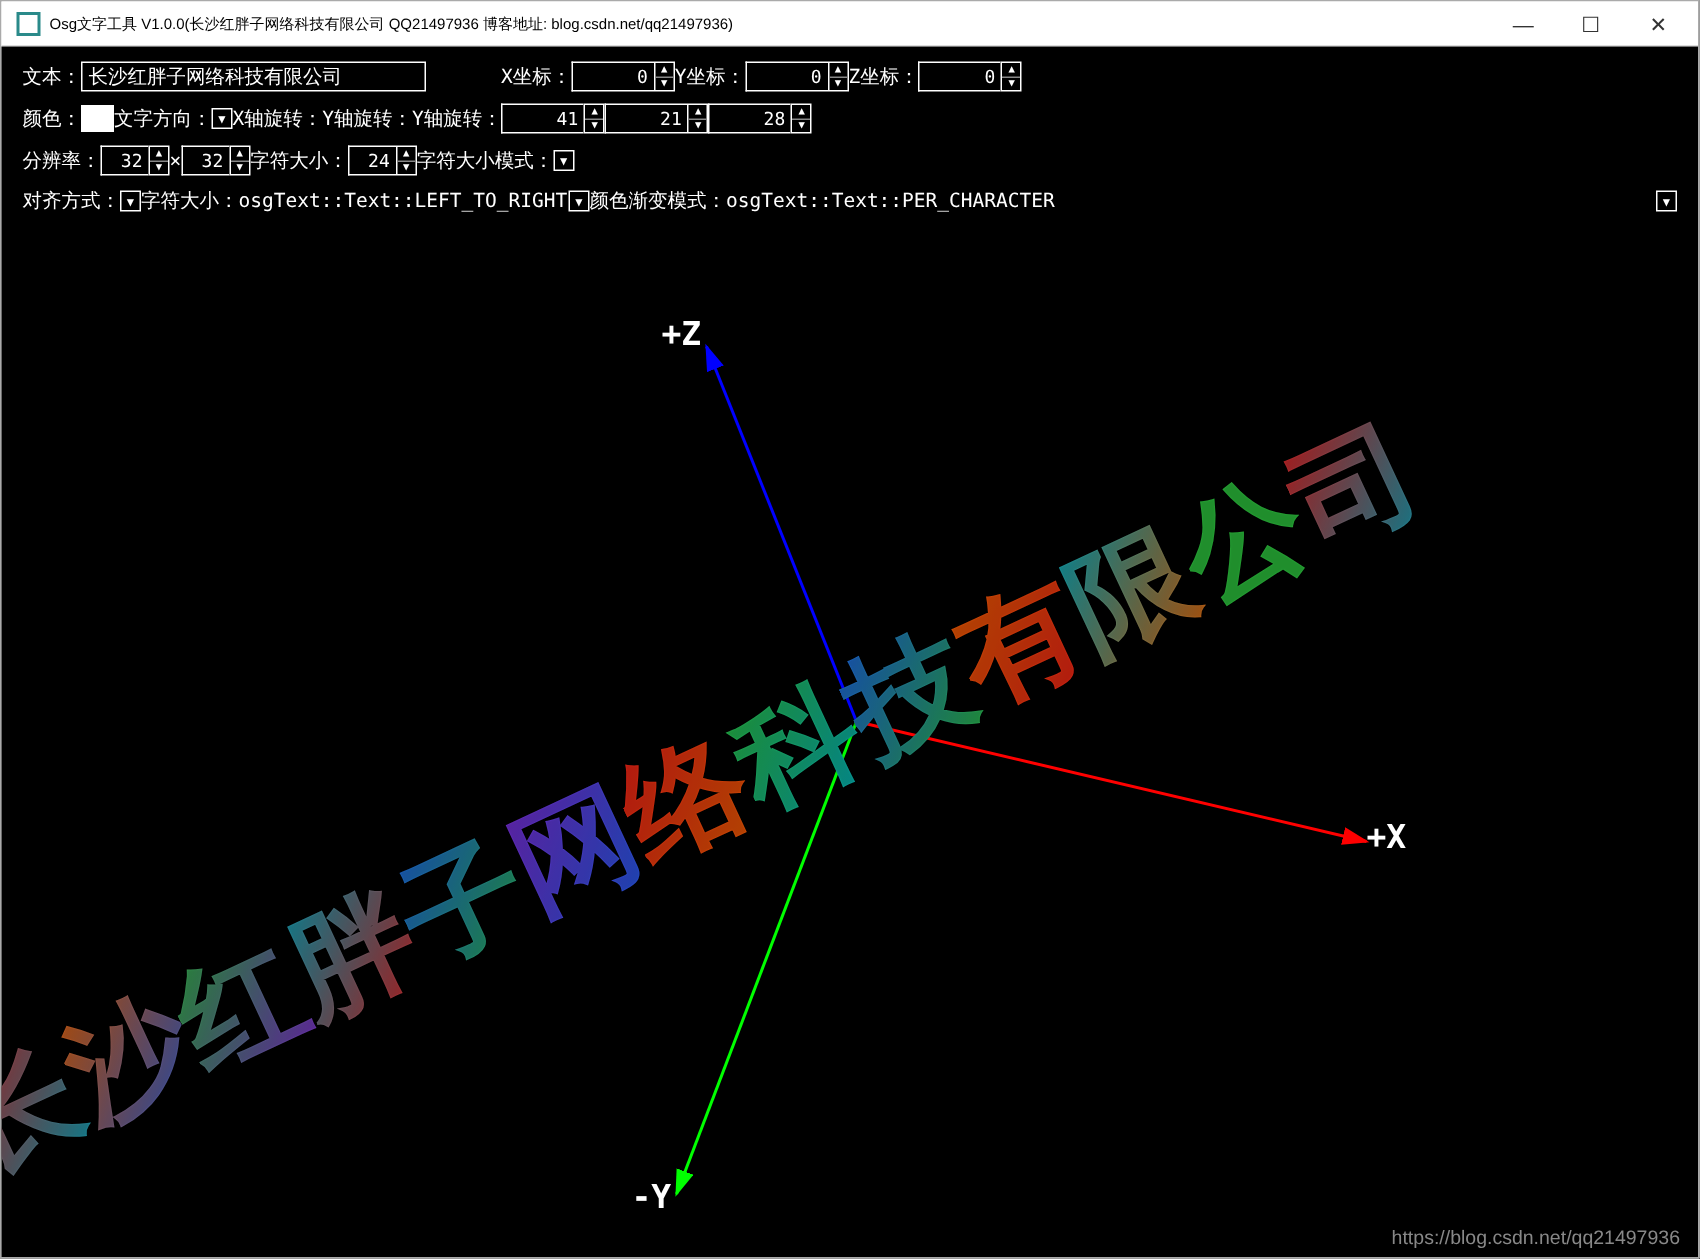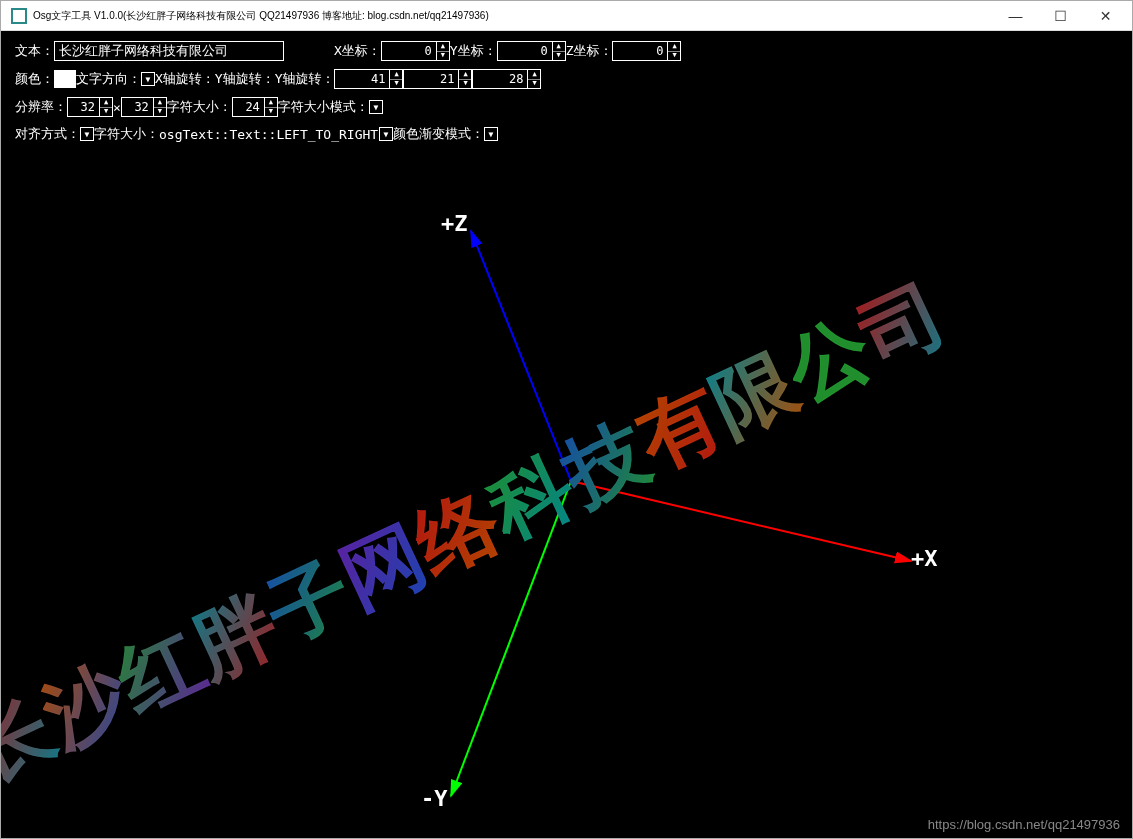--- a/index.html
+++ b/index.html
@@ -251,20 +251,21 @@
         <span class="dropdown-arrow">▼</span>
       </div>
 
       <div class="row">
         <span class="label">对齐方式：</span>
         <span class="dropdown-arrow">▼</span>
         <span class="label">字符大小：</span>
         <span class="label" style="width:220px">osgText::Text::LEFT_TO_RIGHT</span>
         <span class="dropdown-arrow">▼</span>
         <span class="label">颜色渐变模式：</span>
+        <span class="label" style="flex:1;overflow:hidden">osgText::Text::PER_CHARACTER</span>
         <span class="dropdown-arrow">▼</span>
       </div>
     </div>
 
     <div class="viewport">
       <svg class="axes" width="1133" height="670">
         <defs>
           <marker id="arB" markerWidth="10" markerHeight="10" refX="8" refY="3" orient="auto">
             <path d="M0,0 L0,6 L9,3 z" fill="#0000ff"></path>
           </marker>

